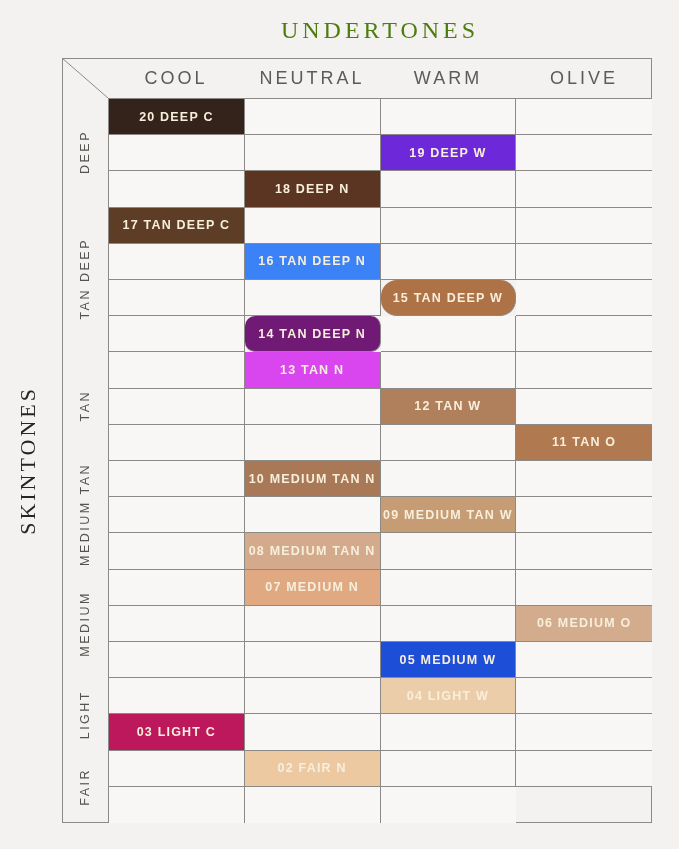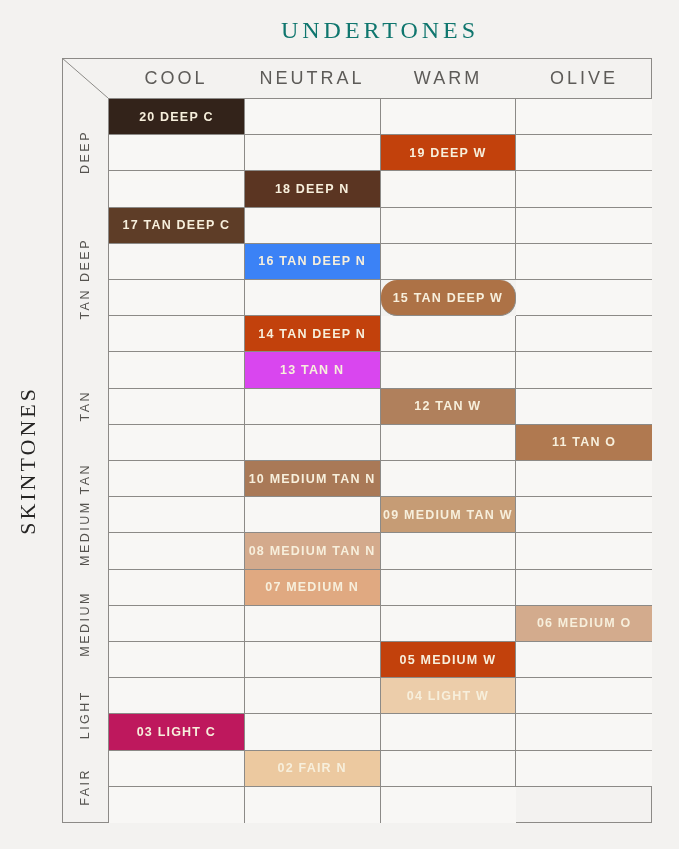--- a/index.html
+++ b/index.html
@@ -1,21 +1,21 @@
 <!DOCTYPE html>
 <html><head>
 <meta charset="utf-8">
 <style>
   html,body{margin:0;padding:0;}
   body{font-family:"Liberation Sans",sans-serif;}
   .stage{position:relative;width:679px;height:849px;background:#f3f2f0;overflow:hidden;}
 
   .title{position:absolute;left:108px;top:17px;width:544px;text-align:center;
          font-family:"Liberation Serif","DejaVu Serif",serif;font-size:24px;
-         letter-spacing:4px;color:#0f766e;font-weight:400;}
+         letter-spacing:4px;color:#4d7c0f;font-weight:400;}
 
   .side-title{position:absolute;left:6px;top:98px;width:44px;height:725px;
               display:flex;align-items:center;justify-content:center;}
   .vtext{writing-mode:vertical-rl;transform:rotate(180deg);}
   .side-title .vtext{font-family:"Liberation Serif","DejaVu Serif",serif;
               font-size:22px;letter-spacing:3px;color:#262524;}
 
   .table-frame{position:absolute;left:62px;top:58px;width:590px;height:765px;
                border:1px solid #8c8a87;box-sizing:border-box;background:transparent;}
   .corner-svg{position:absolute;left:62px;top:58px;}
@@ -87,21 +87,21 @@
 
   <div class="grid">
       <div class="cell c1 shade" style="background: rgb(51, 35, 26);">
         <span>20 DEEP C</span>
       </div>
       <div class="cell c2"></div>
       <div class="cell c3"></div>
       <div class="cell c4"></div>
       <div class="cell c1"></div>
       <div class="cell c2"></div>
-      <div class="cell c3 shade" style="background: #c2410c; text-align: center;">
+      <div class="cell c3 shade" style="background: #6d28d9; text-align: center;">
         <span>19 DEEP W</span>
       </div>
       <div class="cell c4"></div>
       <div class="cell c1"></div>
       <div class="cell c2 shade" style="background: rgb(91, 53, 34);">
         <span>18 DEEP N</span>
       </div>
       <div class="cell c3"></div>
       <div class="cell c4"></div>
       <div class="cell c1 shade" style="background: rgb(94, 61, 39);">
@@ -116,21 +116,21 @@
       </div>
       <div class="cell c3"></div>
       <div class="cell c4"></div>
       <div class="cell c1"></div>
       <div class="cell c2"></div>
       <div class="cell c3 shade" style="background: rgb(173, 114, 70); border-radius: 16px;">
         <span>15 TAN DEEP W</span>
       </div>
       <div class="cell c4"></div>
       <div class="cell c1"></div>
-      <div class="cell c2 shade" style="background: #c2410c;">
+      <div class="cell c2 shade" style="background: #701a75; border-radius: 10px;">
         <span>14 TAN DEEP N</span>
       </div>
       <div class="cell c3"></div>
       <div class="cell c4"></div>
       <div class="cell c1"></div>
       <div class="cell c2 shade" style="background: #d946ef;">
         <span>13 TAN N</span>
       </div>
       <div class="cell c3"></div>
       <div class="cell c4"></div>
@@ -171,21 +171,21 @@
       <div class="cell c3"></div>
       <div class="cell c4"></div>
       <div class="cell c1"></div>
       <div class="cell c2"></div>
       <div class="cell c3"></div>
       <div class="cell c4 shade" style="background: rgb(211, 171, 141);">
         <span>06 MEDIUM O</span>
       </div>
       <div class="cell c1"></div>
       <div class="cell c2"></div>
-      <div class="cell c3 shade" style="background: #c2410c;">
+      <div class="cell c3 shade" style="background: #1d4ed8;">
         <span>05 MEDIUM W</span>
       </div>
       <div class="cell c4"></div>
       <div class="cell c1"></div>
       <div class="cell c2"></div>
       <div class="cell c3 shade" style="background: rgb(236, 205, 170);">
         <span>04 LIGHT W</span>
       </div>
       <div class="cell c4"></div>
       <div class="cell c1 shade" style="background: #be185d;">

